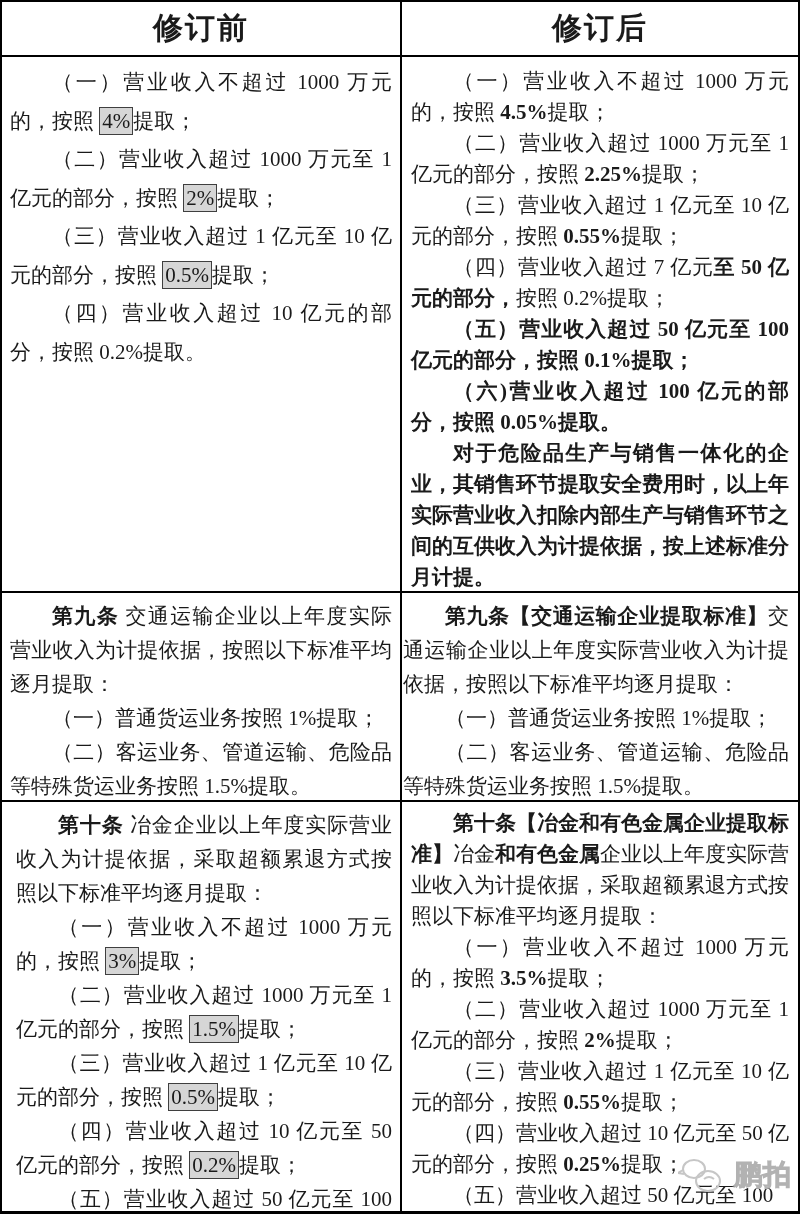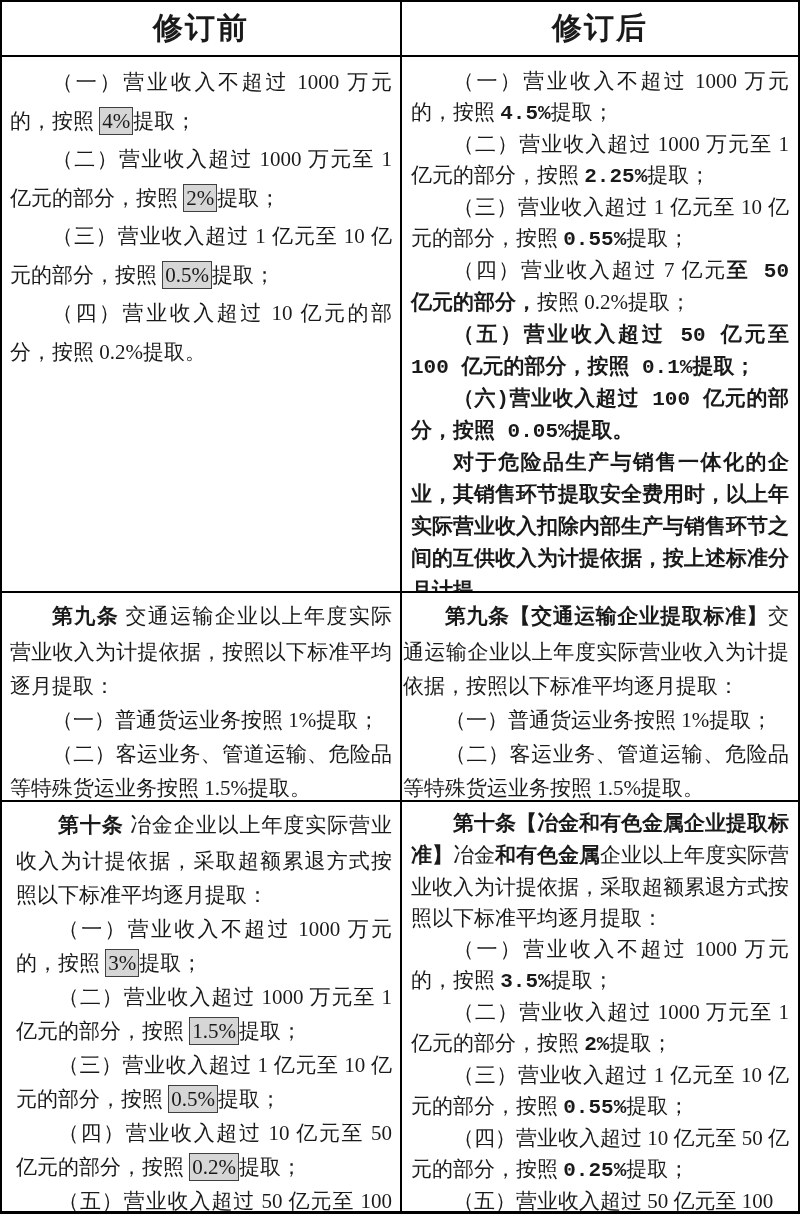--- a/index.html
+++ b/index.html
@@ -46,21 +46,21 @@
   .c-r2-before .para { line-height: 34px; }
   .c-r2-after  { padding: 6px 9px 0 1px; }
   .c-r2-after  .para { line-height: 34px; }
   .c-r3-before { padding: 6px 8px 0 8px; margin-left: 6px; }
   .c-r3-before .para { line-height: 34px; }
   .c-r3-after  { padding: 6px 9px 0 9px; }
   .c-r3-after  .para { line-height: 31px; }
 
   .bold {
     font-weight: 700;
-    font-family: Liberation Mono, monospace;
+    font-family: Liberation Serif, serif;
   }
   .hl {
     background: #d6d6d6;
     border: 1px solid #3f3f3f;
     padding: 1px 2px;
   }
   .watermark {
     position: absolute;
     right: 6px; bottom: 16px;
     display: flex; align-items: center; gap: 4px;
@@ -119,14 +119,25 @@
     </div>
   <div class="cell col-after row-last c-r3-after">
       <p class="para"><span class="bold">第十条【冶金和有色金属企业提取标</span><span class="bold">准】</span><span>冶金</span><span class="bold">和有色金属</span><span>企业以上年度实际营业收入为计提依据，采取超额累退方式按照以下标准平均逐月提取：</span></p>
       <p class="para"><span>（一）营业收入不超过 1000 万元的，按照 </span><span class="bold">3.5%</span><span>提取；</span></p>
       <p class="para"><span>（二）营业收入超过 1000 万元至 1 亿元的部分，按照 </span><span class="bold">2%</span><span>提取；</span></p>
       <p class="para"><span>（三）营业收入超过 1 亿元至 10 亿元的部分，按照 </span><span class="bold">0.55%</span><span>提取；</span></p>
       <p class="para"><span>（四）营业收入超过 10 亿元至 50 亿元的部分，按照 </span><span class="bold">0.25%</span><span>提取；</span></p>
       <p class="para"><span>（五）营业收入超过 50 亿元至 100</span></p>
     </div>
 
+  <div class="watermark">
+    <svg width="52" height="40" viewBox="0 0 52 40">
+      <g fill="none" stroke="#c6c6c6" stroke-width="2">
+        <ellipse cx="16" cy="14" rx="11" ry="9"></ellipse>
+        <ellipse cx="30" cy="26" rx="12" ry="10"></ellipse>
+        <path d="M5 15 L0 18 L6 19"></path>
+        <path d="M26 24 q5 -4 10 0"></path>
+      </g>
+    </svg>
+    <span class="wm-text">鹏拍</span>
+  </div>
 
 </div>
 
 </body></html>

